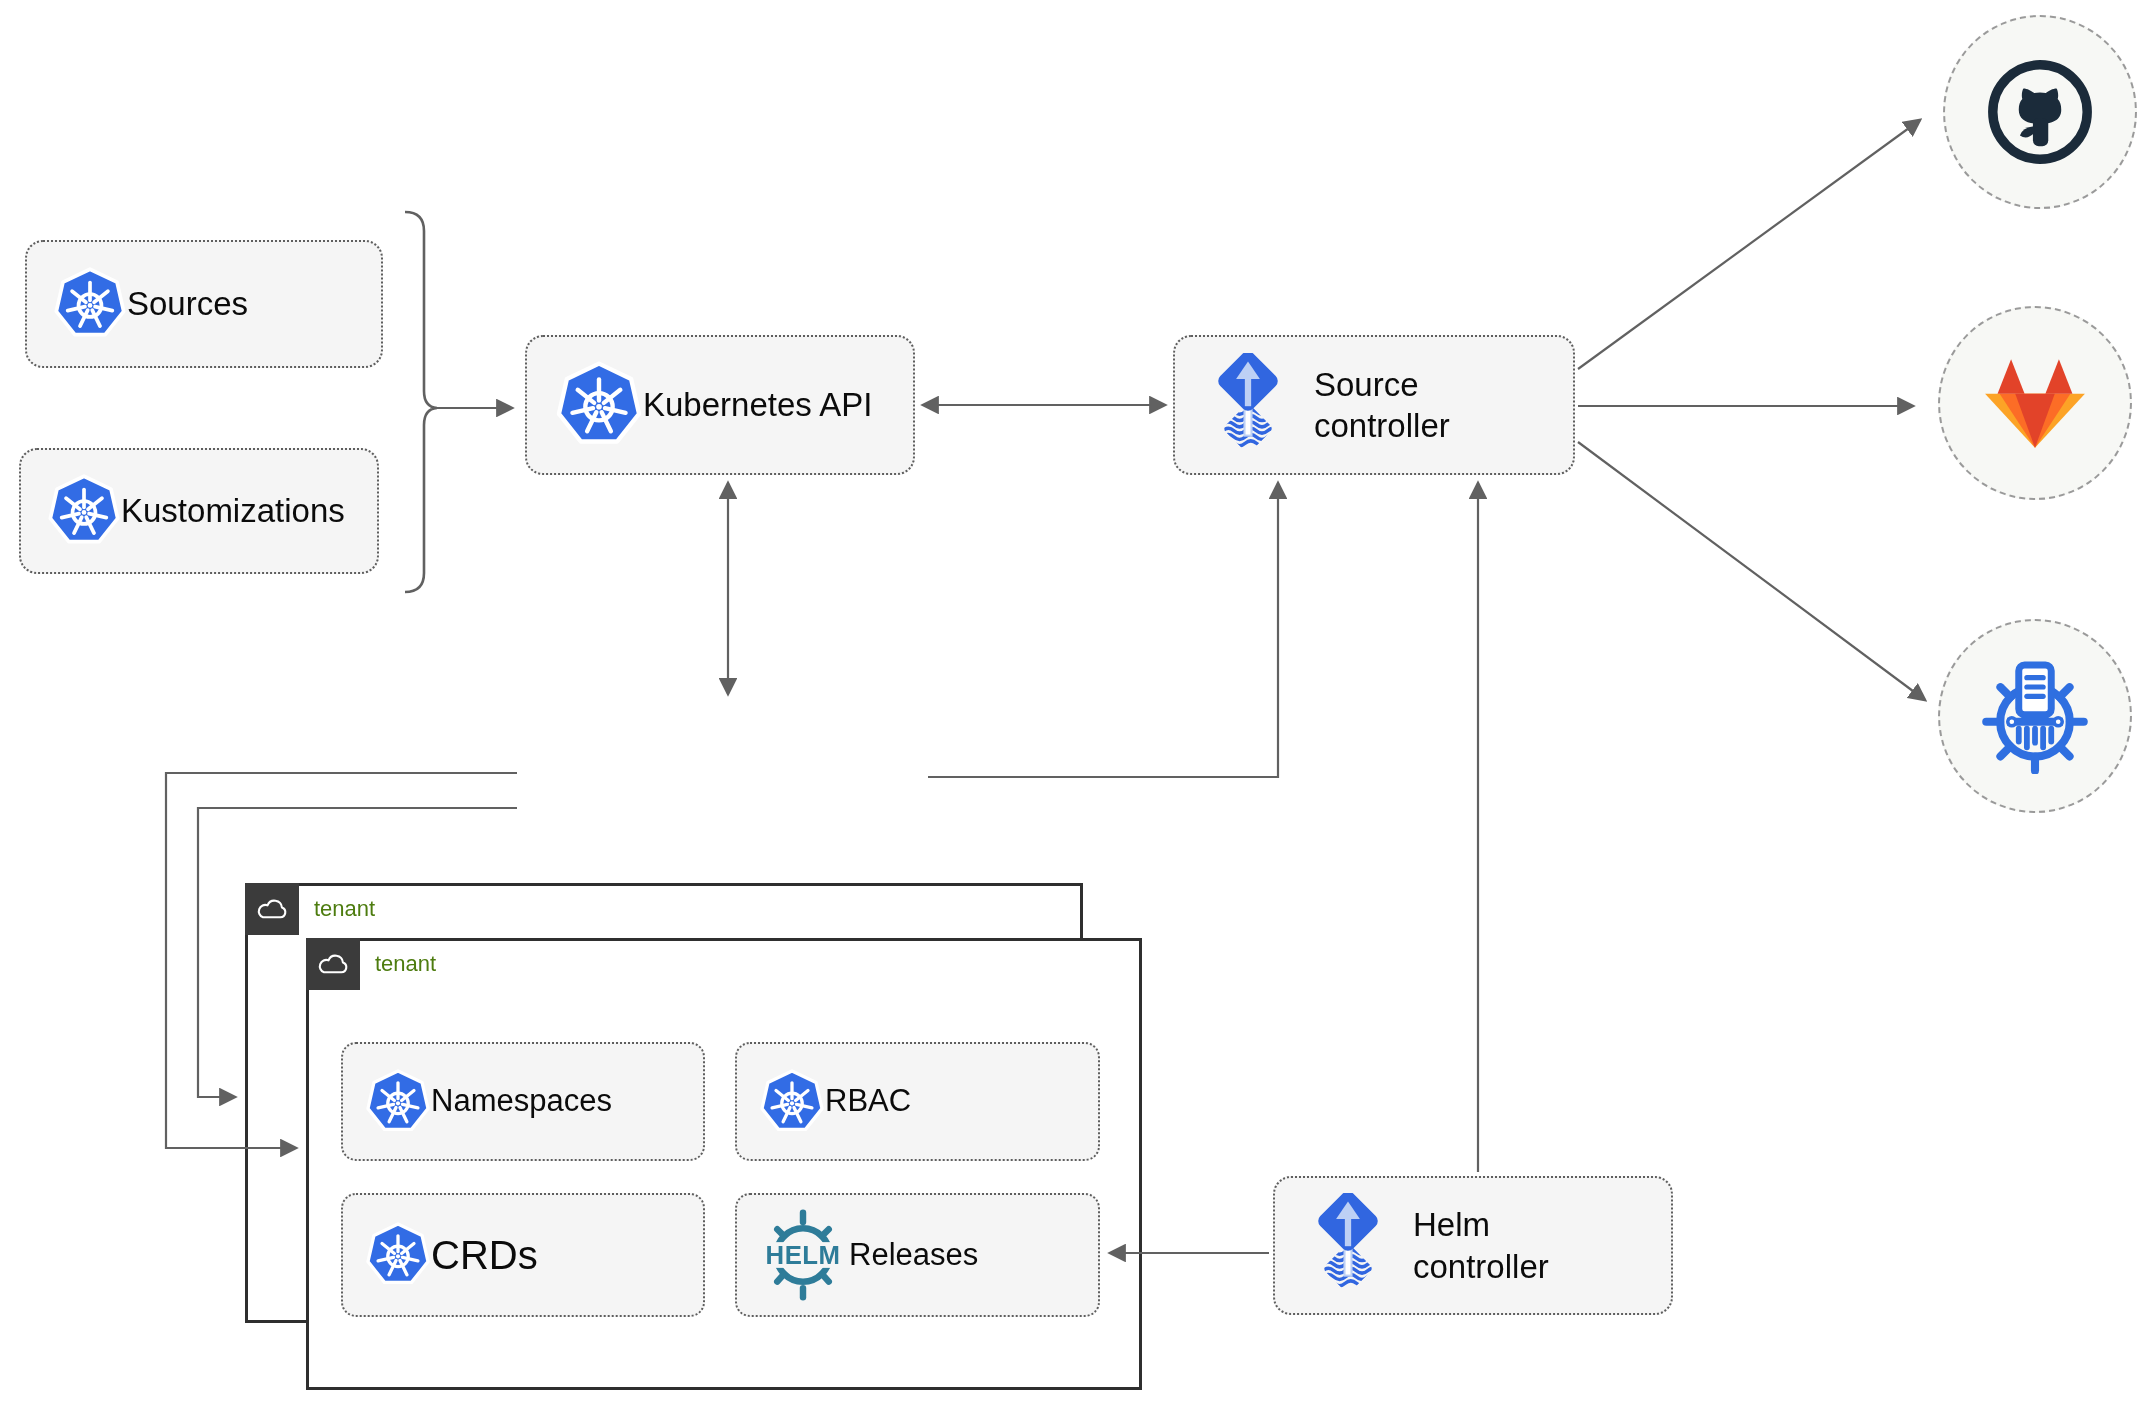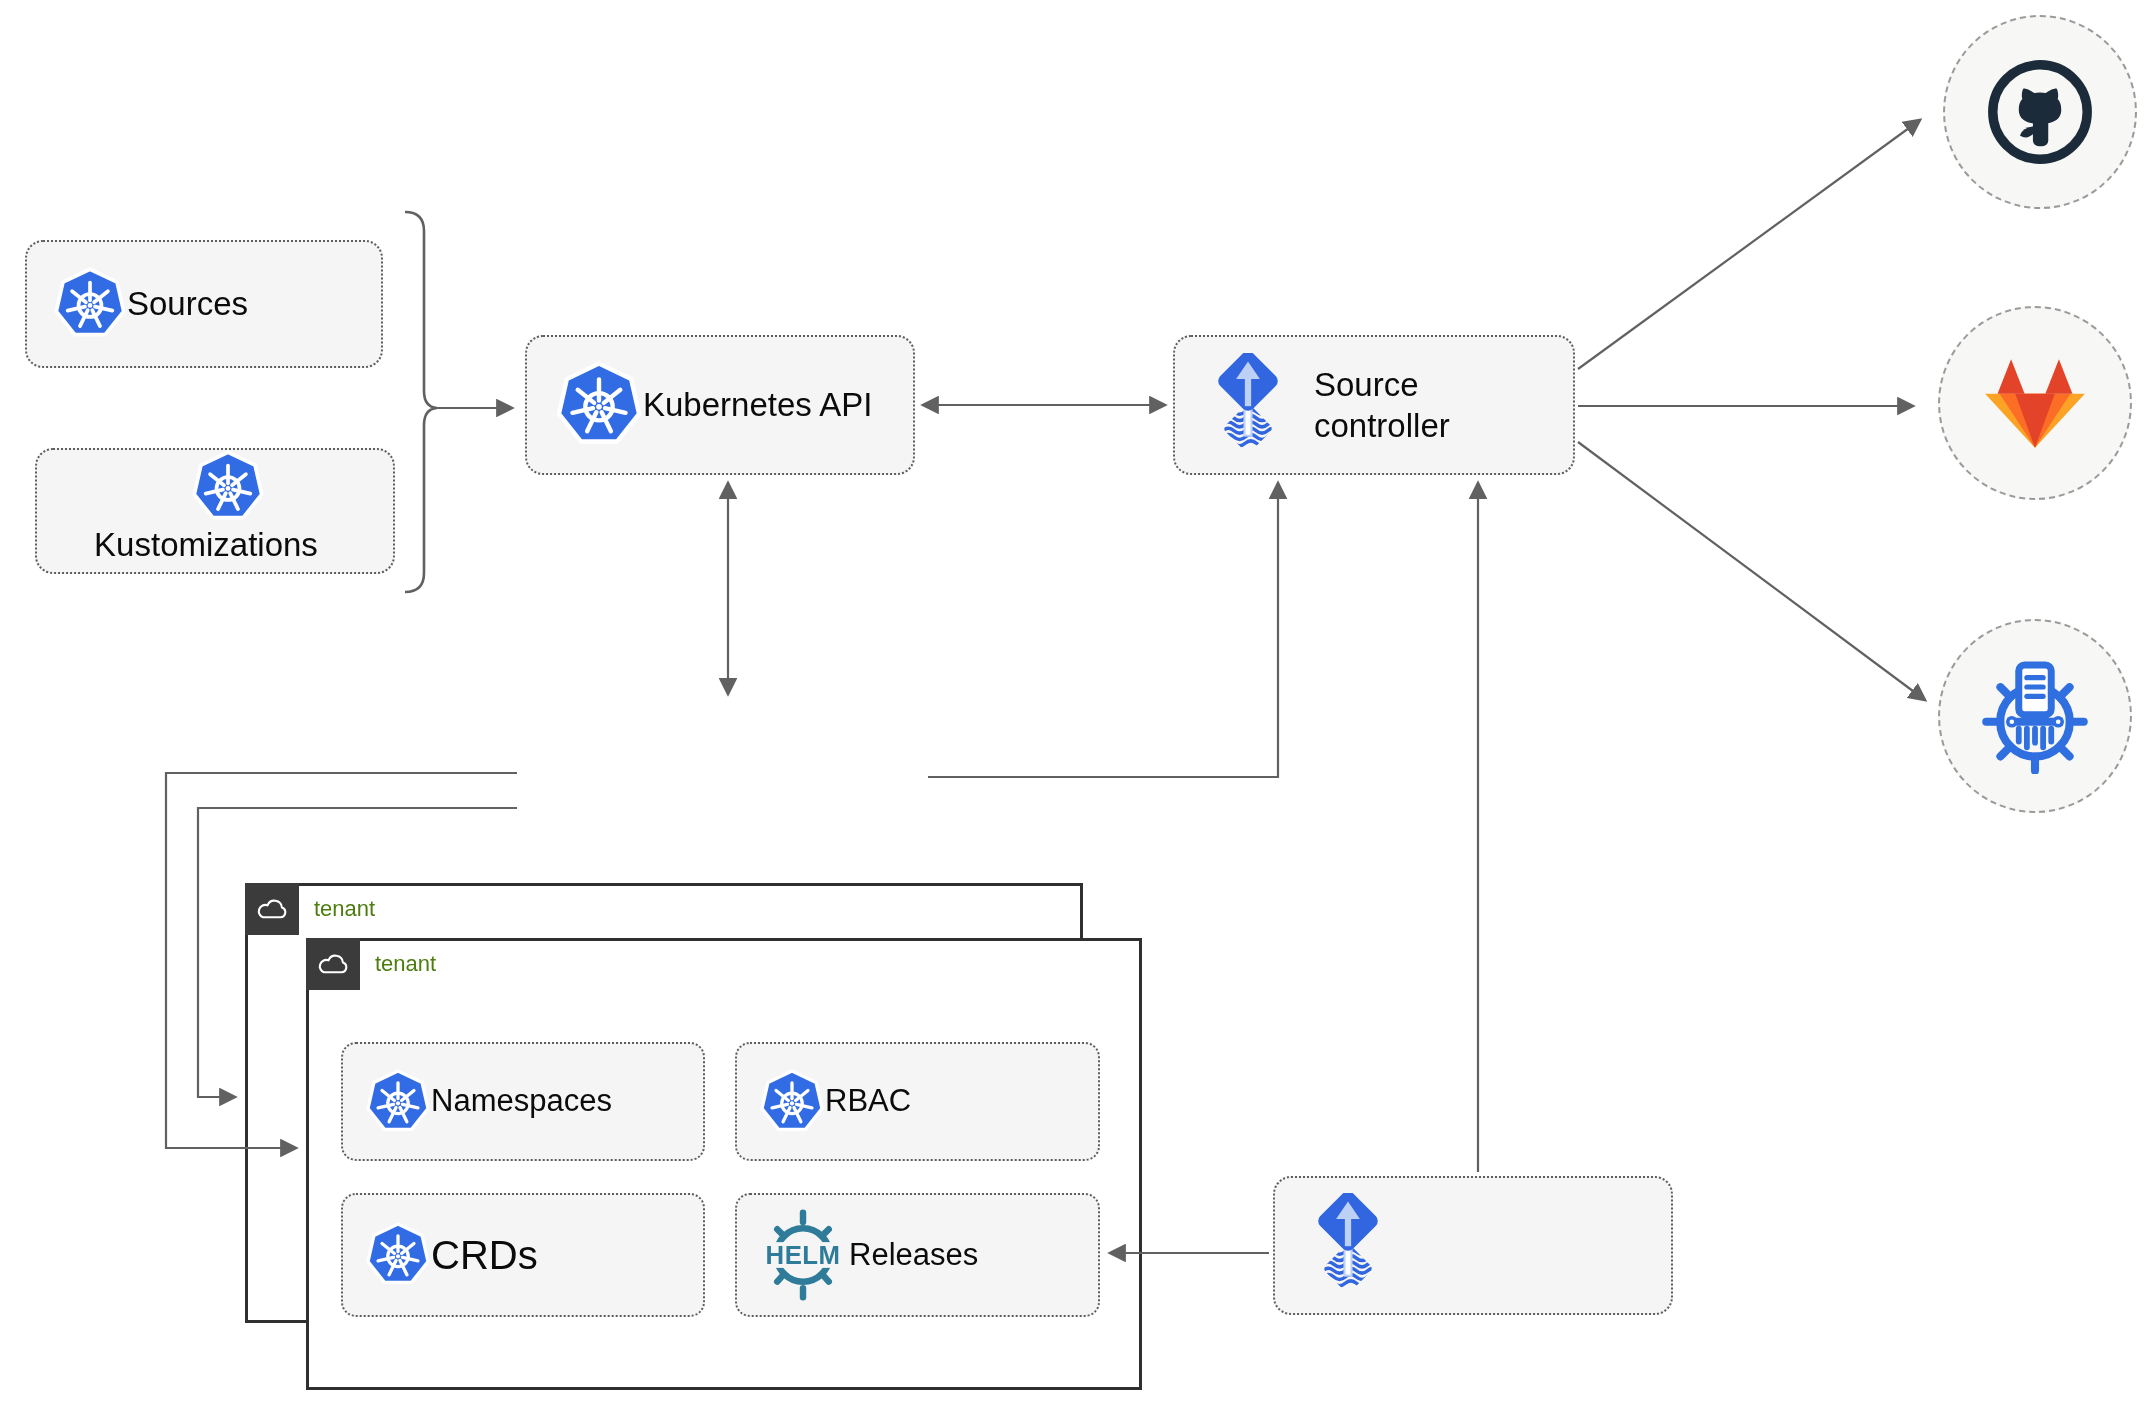--- a/index.html
+++ b/index.html
@@ -148,21 +148,21 @@
 
   <div class="node" style="left:25px;top:240px;width:358px;height:128px;">
     <span class="nicon" style="padding-left:26px;">
       <svg width="74" height="74">
           <use href="#sym-k8s"></use>
         </svg>
     </span>
     <span class="nlabel">Sources</span>
   </div>
 
-  <div class="node" style="left:35px;top:448px;width:360px;height:126px;flex-direction:column;">
+  <div class="node" style="left:19px;top:448px;width:360px;height:126px;">
     <span class="nicon" style="padding-left:26px;">
       <svg width="74" height="74">
           <use href="#sym-k8s"></use>
         </svg>
     </span>
     <span class="nlabel">Kustomizations</span>
   </div>
 
   <div class="node" style="left:525px;top:335px;width:390px;height:140px;">
     <span class="nicon" style="padding-left:28px;">
@@ -182,20 +182,21 @@
     <span class="nlabel">Source controller</span>
   </div>
 
 
   <div class="node ctrl" style="left:1273px;top:1176px;width:400px;height:139px;">
     <span class="nicon" style="padding-left:38px;">
       <svg width="70" height="105">
           <use href="#sym-flux"></use>
         </svg>
     </span>
+    <span class="nlabel">Helm controller</span>
   </div>
 
   <div class="node" style="left:341px;top:1042px;width:364px;height:119px;border-radius:15px;">
     <span class="nicon" style="padding-left:22px;">
       <svg width="66" height="66">
           <use href="#sym-k8s"></use>
         </svg>
     </span>
     <span class="nlabel" style="font-size:31px;">Namespaces</span>
   </div>

